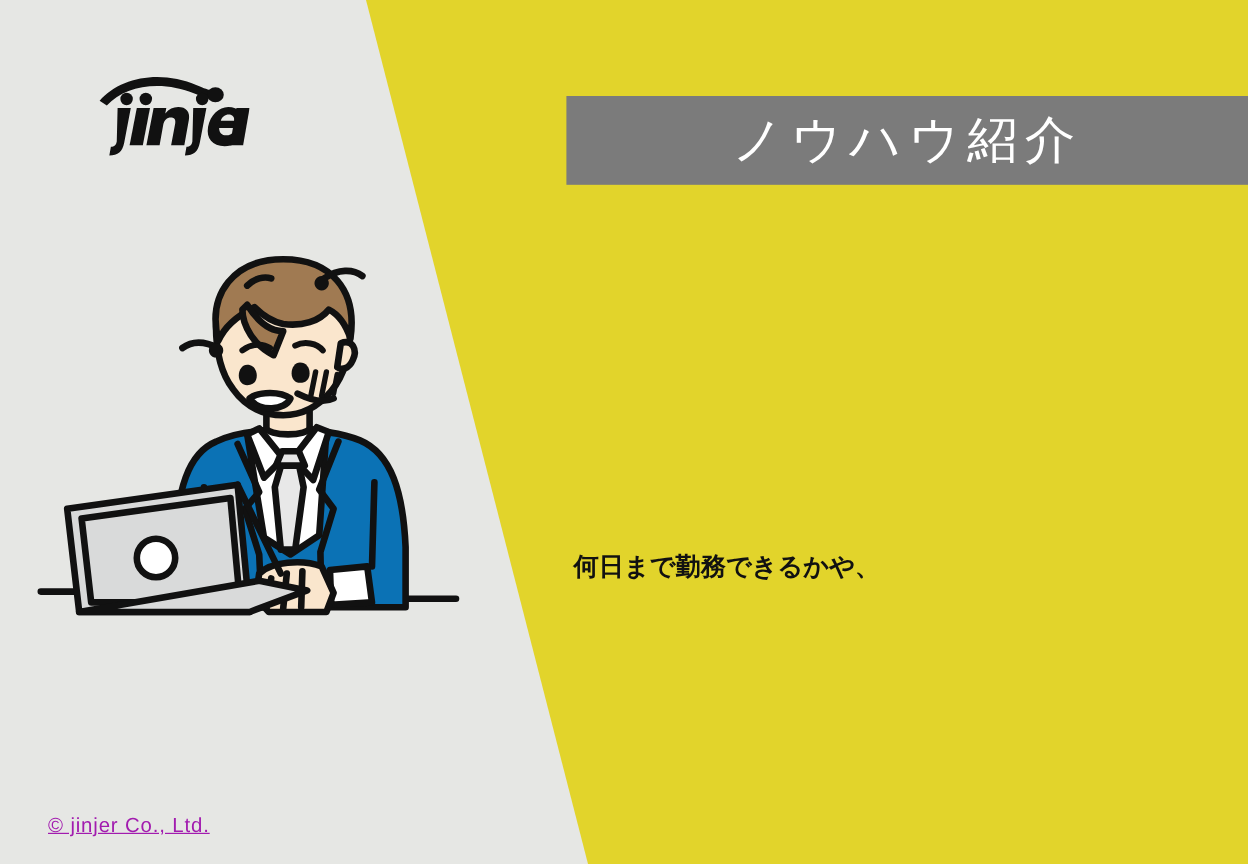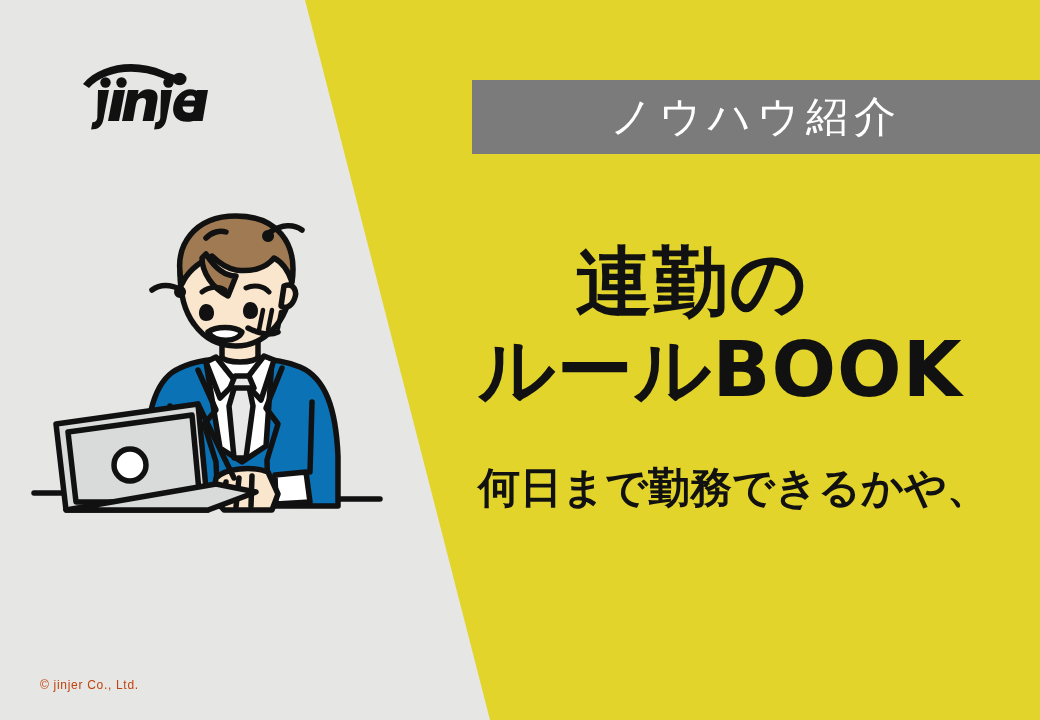--- a/index.html
+++ b/index.html
@@ -99,36 +99,37 @@
   
   .subtitle-block {
     position: absolute;
     left: 478px;
     top: 458px;
     width: 560px;
   }
   .subtitle-line {
     color: #111111;
     font-weight: 700;
-    font-size: 42px;
+    font-size: 21px;
     line-height: 1.42;
     letter-spacing: 0px;
     white-space: nowrap;
     font-family: "DejaVu Sans", "Liberation Sans", sans-serif;
   }
 
   
   .footer {
     position: absolute;
     left: 40px;
     top: 678px;
-    color: #c2410c;
-    font-size: 12px;
+    color: #a21caf;
+    font-size: 17px;
     letter-spacing: 0.7px;
     white-space: nowrap;
+    text-decoration: underline;
   }
 </style>
 </head>
 <body>
 
 <div class="slide">
 
   <div class="bg-gray"></div>
   <div class="bg-yellow"></div>
 
@@ -246,24 +247,20 @@
         <path fill="none" d="M178 194 L 214 268"></path>
 
       </g>
     </svg>
   </div>
 
   <div class="band">
     <span class="band-text">ノウハウ紹介</span>
   </div>
 
-  <div class="title-block">
-    <div class="title-line title-line-1">連勤の</div>
-    <div class="title-line title-line-2">ルールBOOK</div>
-  </div>
 
   <div class="subtitle-block">
     <div class="subtitle-line">何日まで勤務できるかや、</div>
   </div>
 
   <div class="footer">© jinjer Co., Ltd.</div>
 
 </div>
 
 </body></html>

